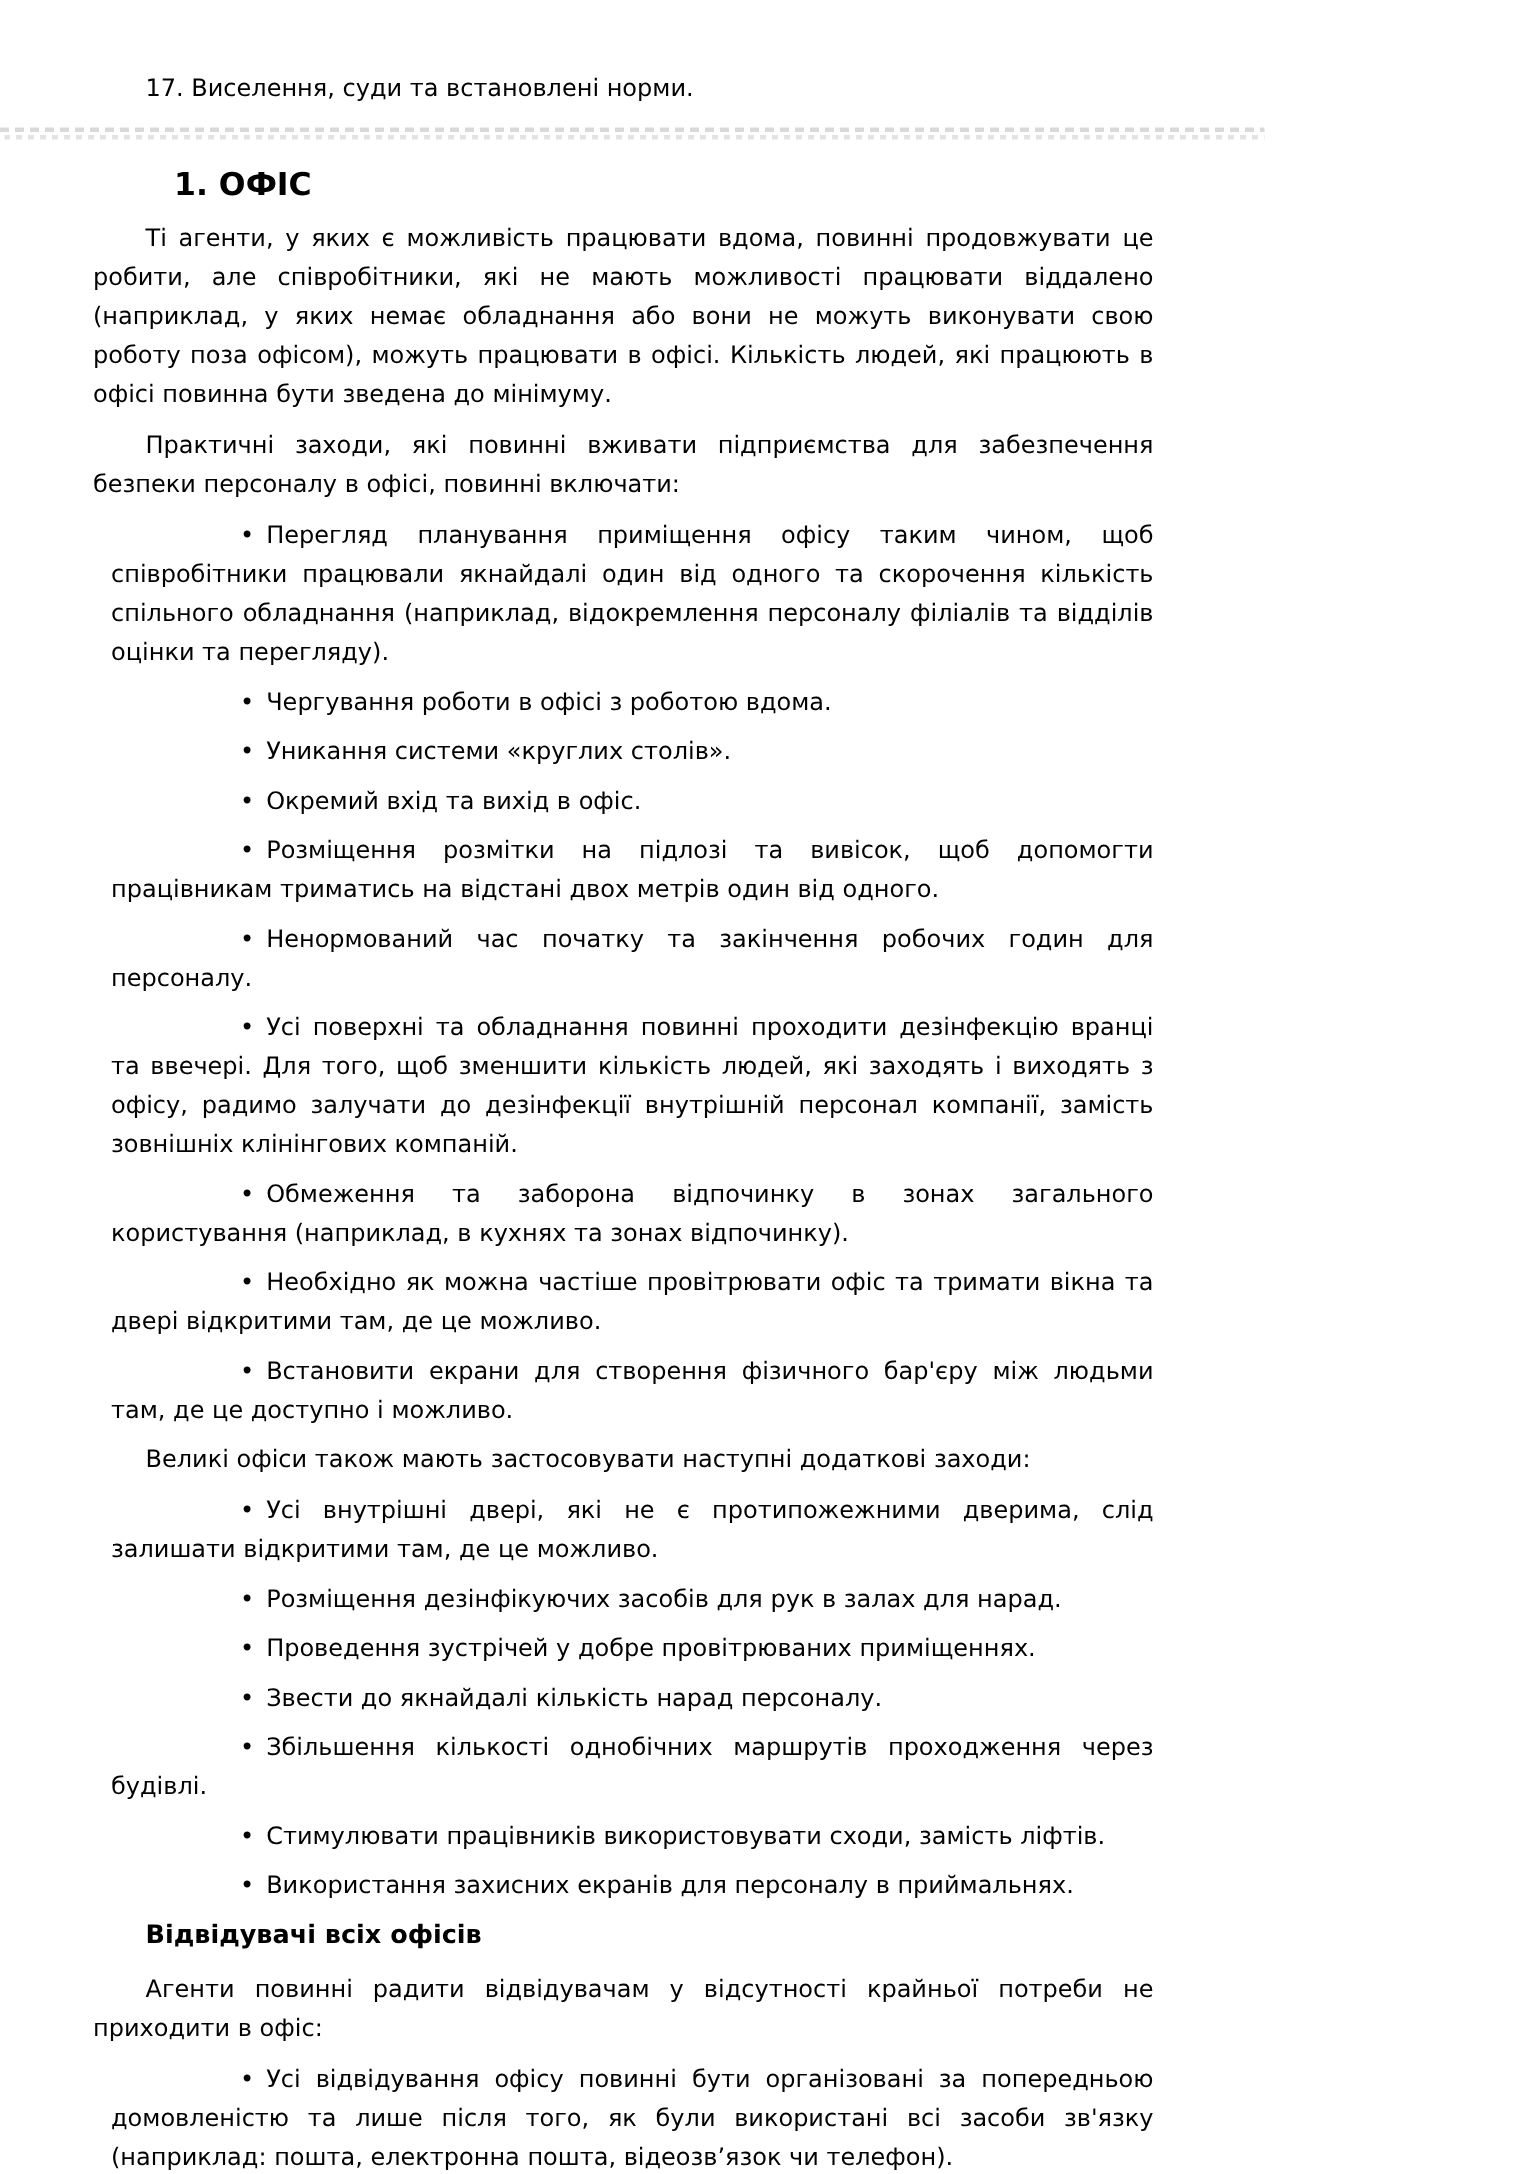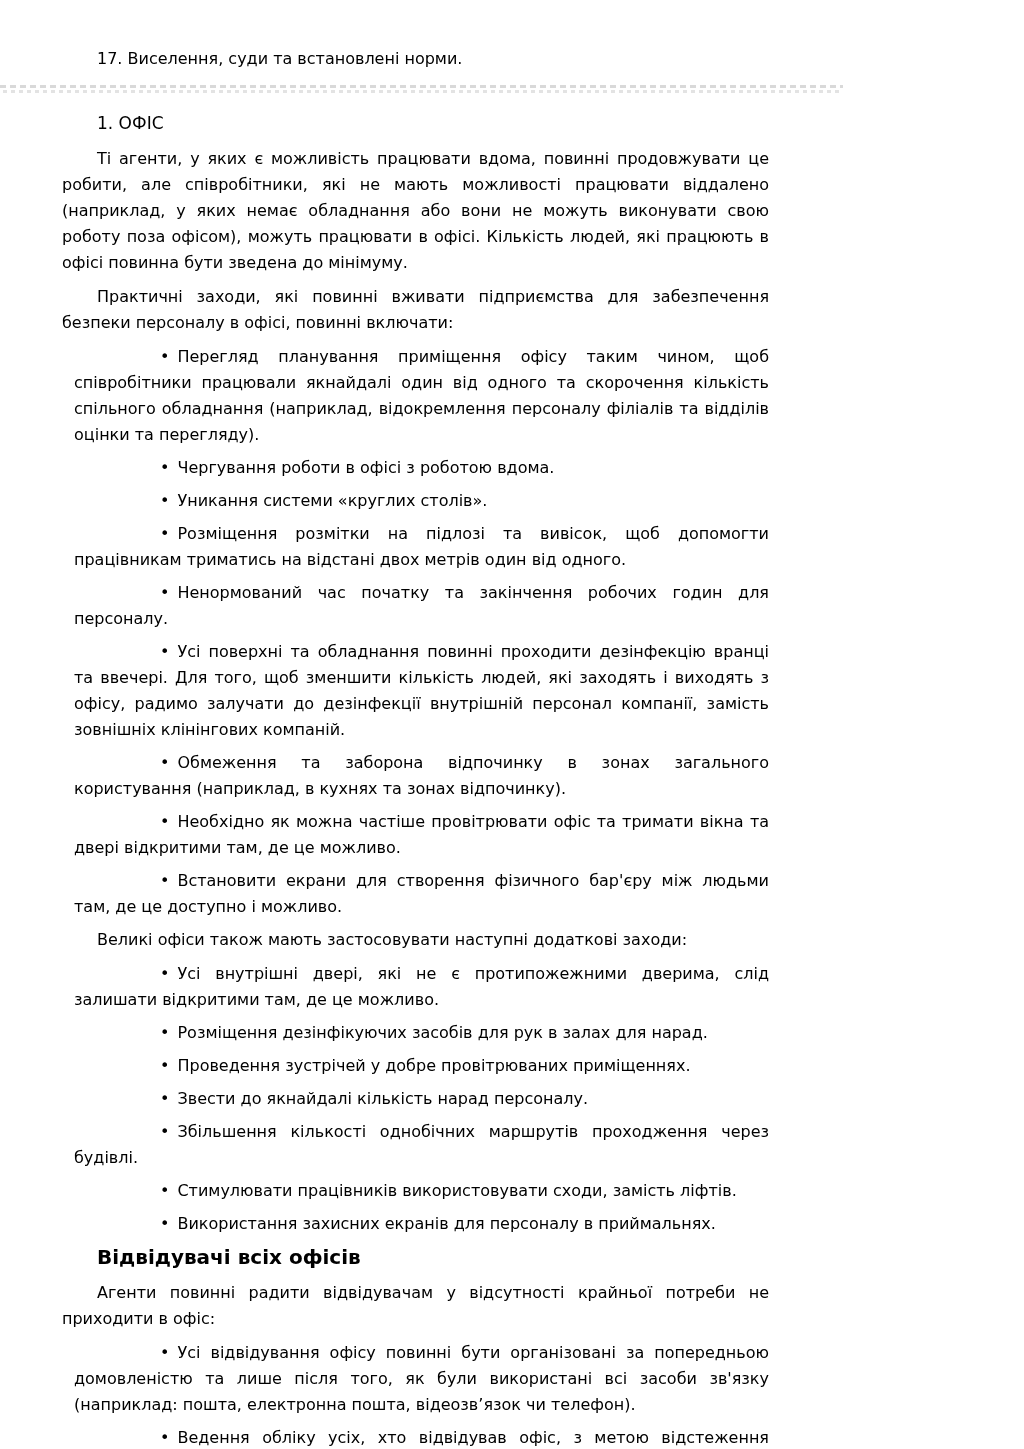--- a/index.html
+++ b/index.html
@@ -35,27 +35,27 @@
   .pagebreak.bottom {
     margin: 30px 0 0 -62px;
     height: 4px;
     opacity: 0.55;
     background-image:
       repeating-linear-gradient(90deg, #e0e0e0 0 14px, rgba(0,0,0,0) 14px 20px);
     background-size: 100% 2px;
     background-position: 0 1px;
   }
   h2.heading {
-    font-size: 17px;
-    font-weight: normal;
-    margin: 16px 0 10px 35px;
+    font-size: 21px;
+    font-weight: bold;
+    margin: 16px 0 10px 54px;
     line-height: 26px;
   }
   h3.subheading {
-    font-size: 20px;
+    font-size: 17px;
     font-weight: bold;
     margin: 2px 0 10px 35px;
     line-height: 26px;
   }
   p.para {
     margin: 4px 0 8px 0;
     text-indent: 35px;
     text-align: justify;
   }
   p.bullet {
@@ -71,20 +71,21 @@
 <div class="page">
   <div id="content-root">
       <p class="title">17. Виселення, суди та встановлені норми.</p>
       <div class="pagebreak top"></div>
       <h2 class="heading">1. ОФІС</h2>
       <p class="para">Ті агенти, у яких є можливість працювати вдома, повинні продовжувати це робити, але співробітники, які не мають можливості працювати віддалено (наприклад, у яких немає обладнання або вони не можуть виконувати свою роботу поза офісом), можуть працювати в офісі. Кількість людей, які працюють в офісі повинна бути зведена до мінімуму.</p>
       <p class="para">Практичні заходи, які повинні вживати підприємства для забезпечення безпеки персоналу в офісі, повинні включати:</p>
       <p class="bullet"><span class="marker">•</span><span>Перегляд планування приміщення офісу таким чином, щоб співробітники працювали якнайдалі один від одного та скорочення кількість спільного обладнання (наприклад, відокремлення персоналу філіалів та відділів оцінки та перегляду).</span></p>
       <p class="bullet"><span class="marker">•</span><span>Чергування роботи в офісі з роботою вдома.</span></p>
       <p class="bullet"><span class="marker">•</span><span>Уникання системи «круглих столів».</span></p>
+      <p class="bullet"><span class="marker">•</span><span>Окремий вхід та вихід в офіс.</span></p>
       <p class="bullet"><span class="marker">•</span><span>Розміщення розмітки на підлозі та вивісок, щоб допомогти працівникам триматись на відстані двох метрів один від одного.</span></p>
       <p class="bullet"><span class="marker">•</span><span>Ненормований час початку та закінчення робочих годин для персоналу.</span></p>
       <p class="bullet"><span class="marker">•</span><span>Усі поверхні та обладнання повинні проходити дезінфекцію вранці та ввечері. Для того, щоб зменшити кількість людей, які заходять і виходять з офісу, радимо залучати до дезінфекції внутрішній персонал компанії, замість зовнішніх клінінгових компаній.</span></p>
       <p class="bullet"><span class="marker">•</span><span>Обмеження та заборона відпочинку в зонах загального користування (наприклад, в кухнях та зонах відпочинку).</span></p>
       <p class="bullet"><span class="marker">•</span><span>Необхідно як можна частіше провітрювати офіс та тримати вікна та двері відкритими там, де це можливо.</span></p>
       <p class="bullet"><span class="marker">•</span><span>Встановити екрани для створення фізичного бар'єру між людьми там, де це доступно і можливо.</span></p>
       <p class="para">Великі офіси також мають застосовувати наступні додаткові заходи:</p>
       <p class="bullet"><span class="marker">•</span><span>Усі внутрішні двері, які не є протипожежними дверима, слід залишати відкритими там, де це можливо.</span></p>
       <p class="bullet"><span class="marker">•</span><span>Розміщення дезінфікуючих засобів для рук в залах для нарад.</span></p>
       <p class="bullet"><span class="marker">•</span><span>Проведення зустрічей у добре провітрюваних приміщеннях.</span></p>

